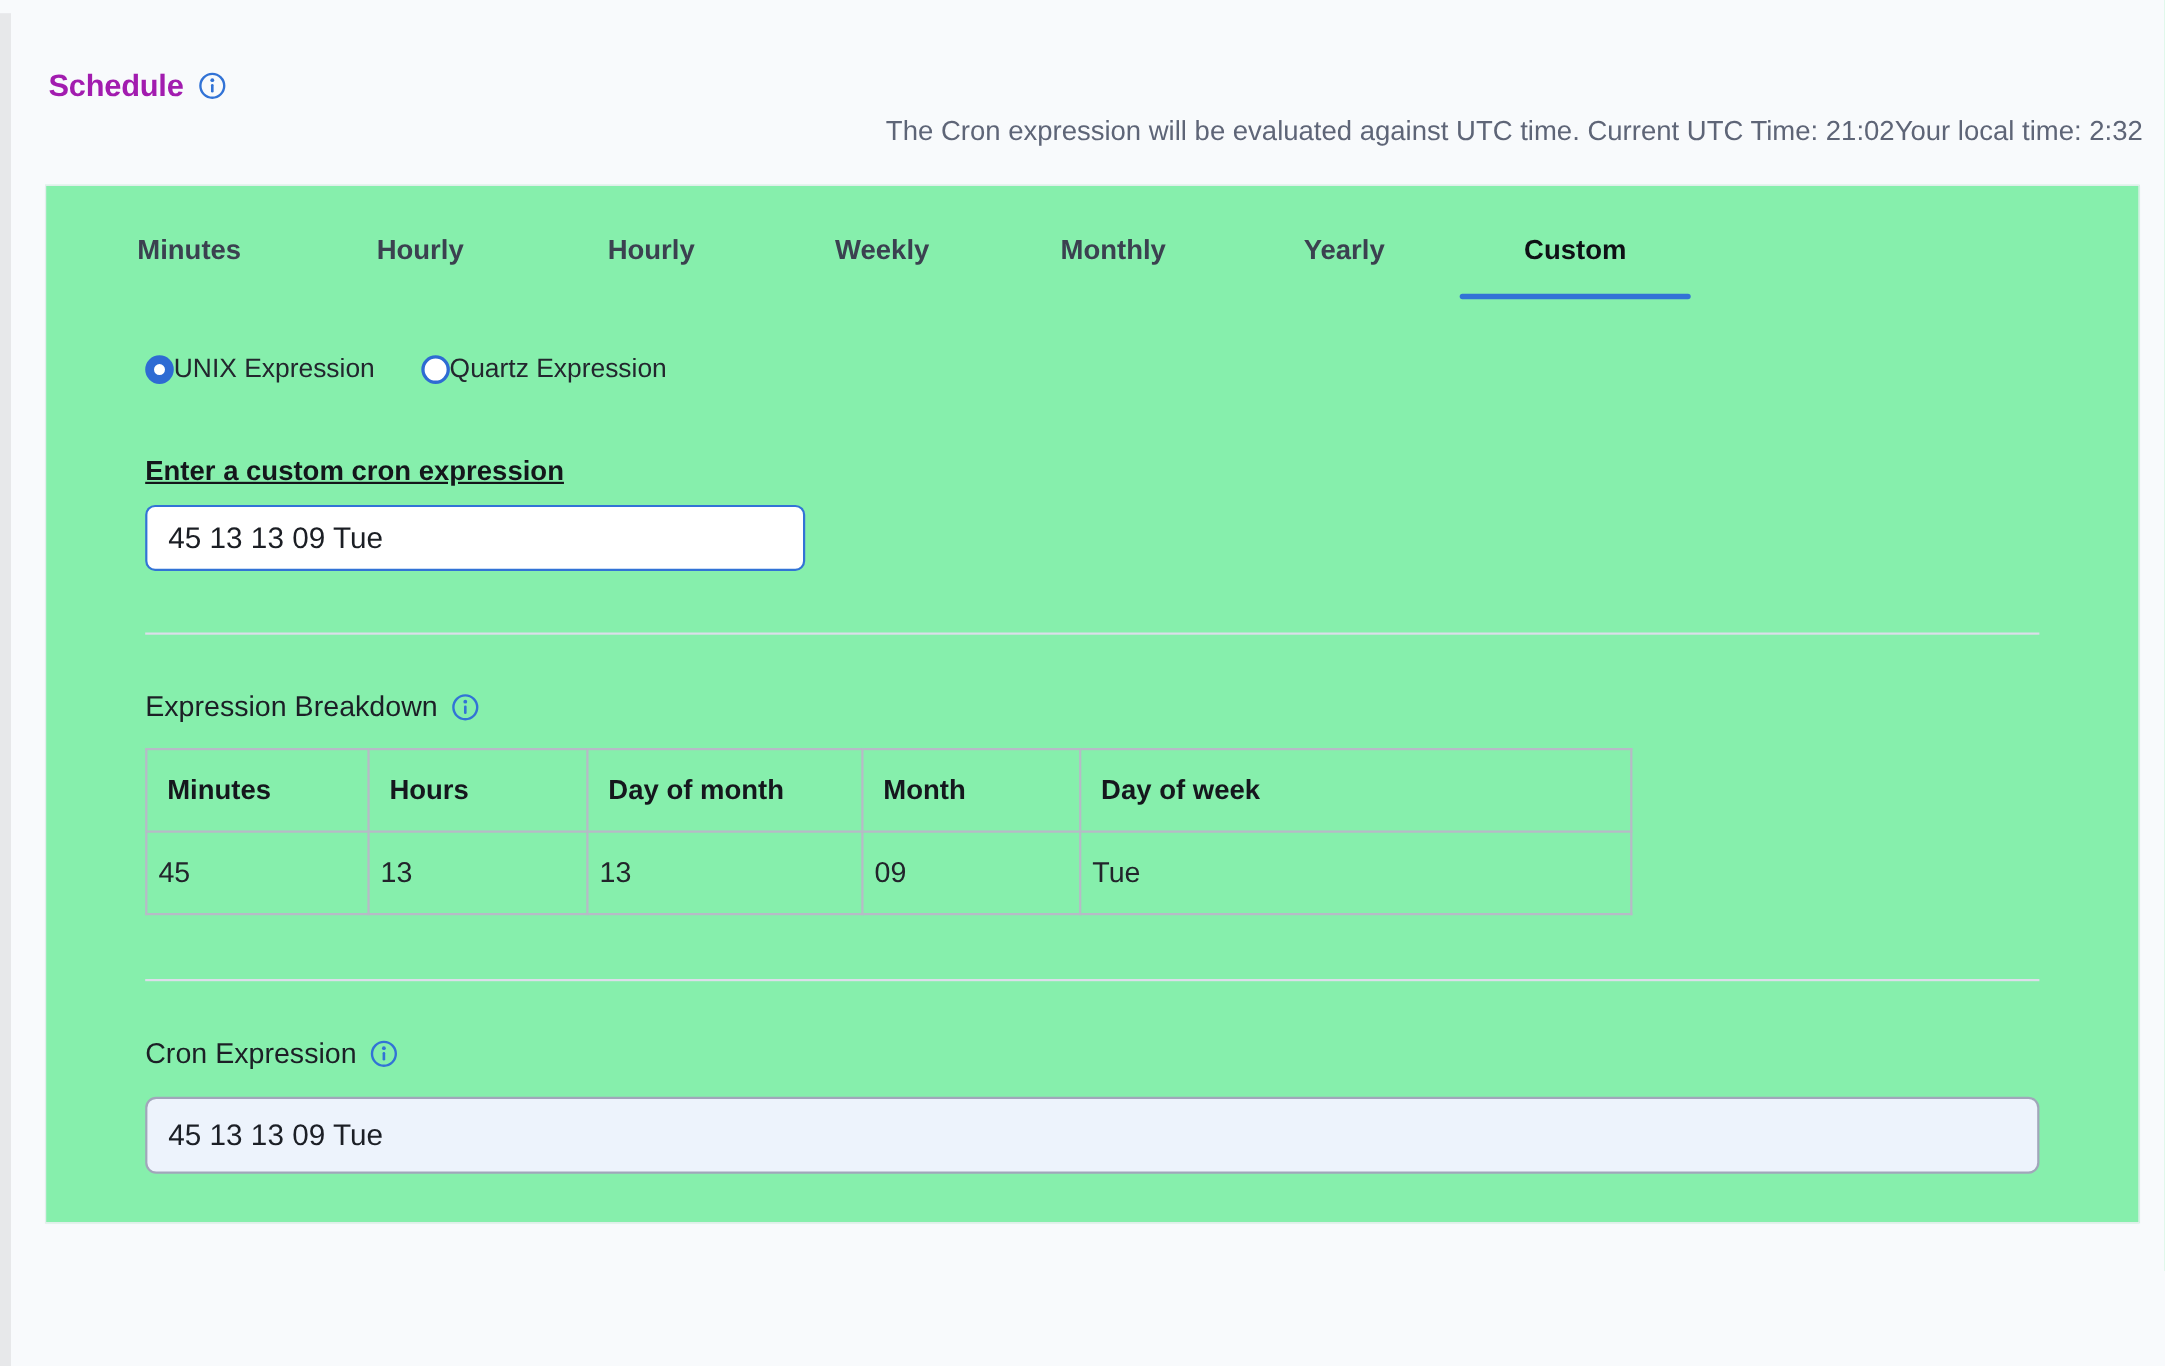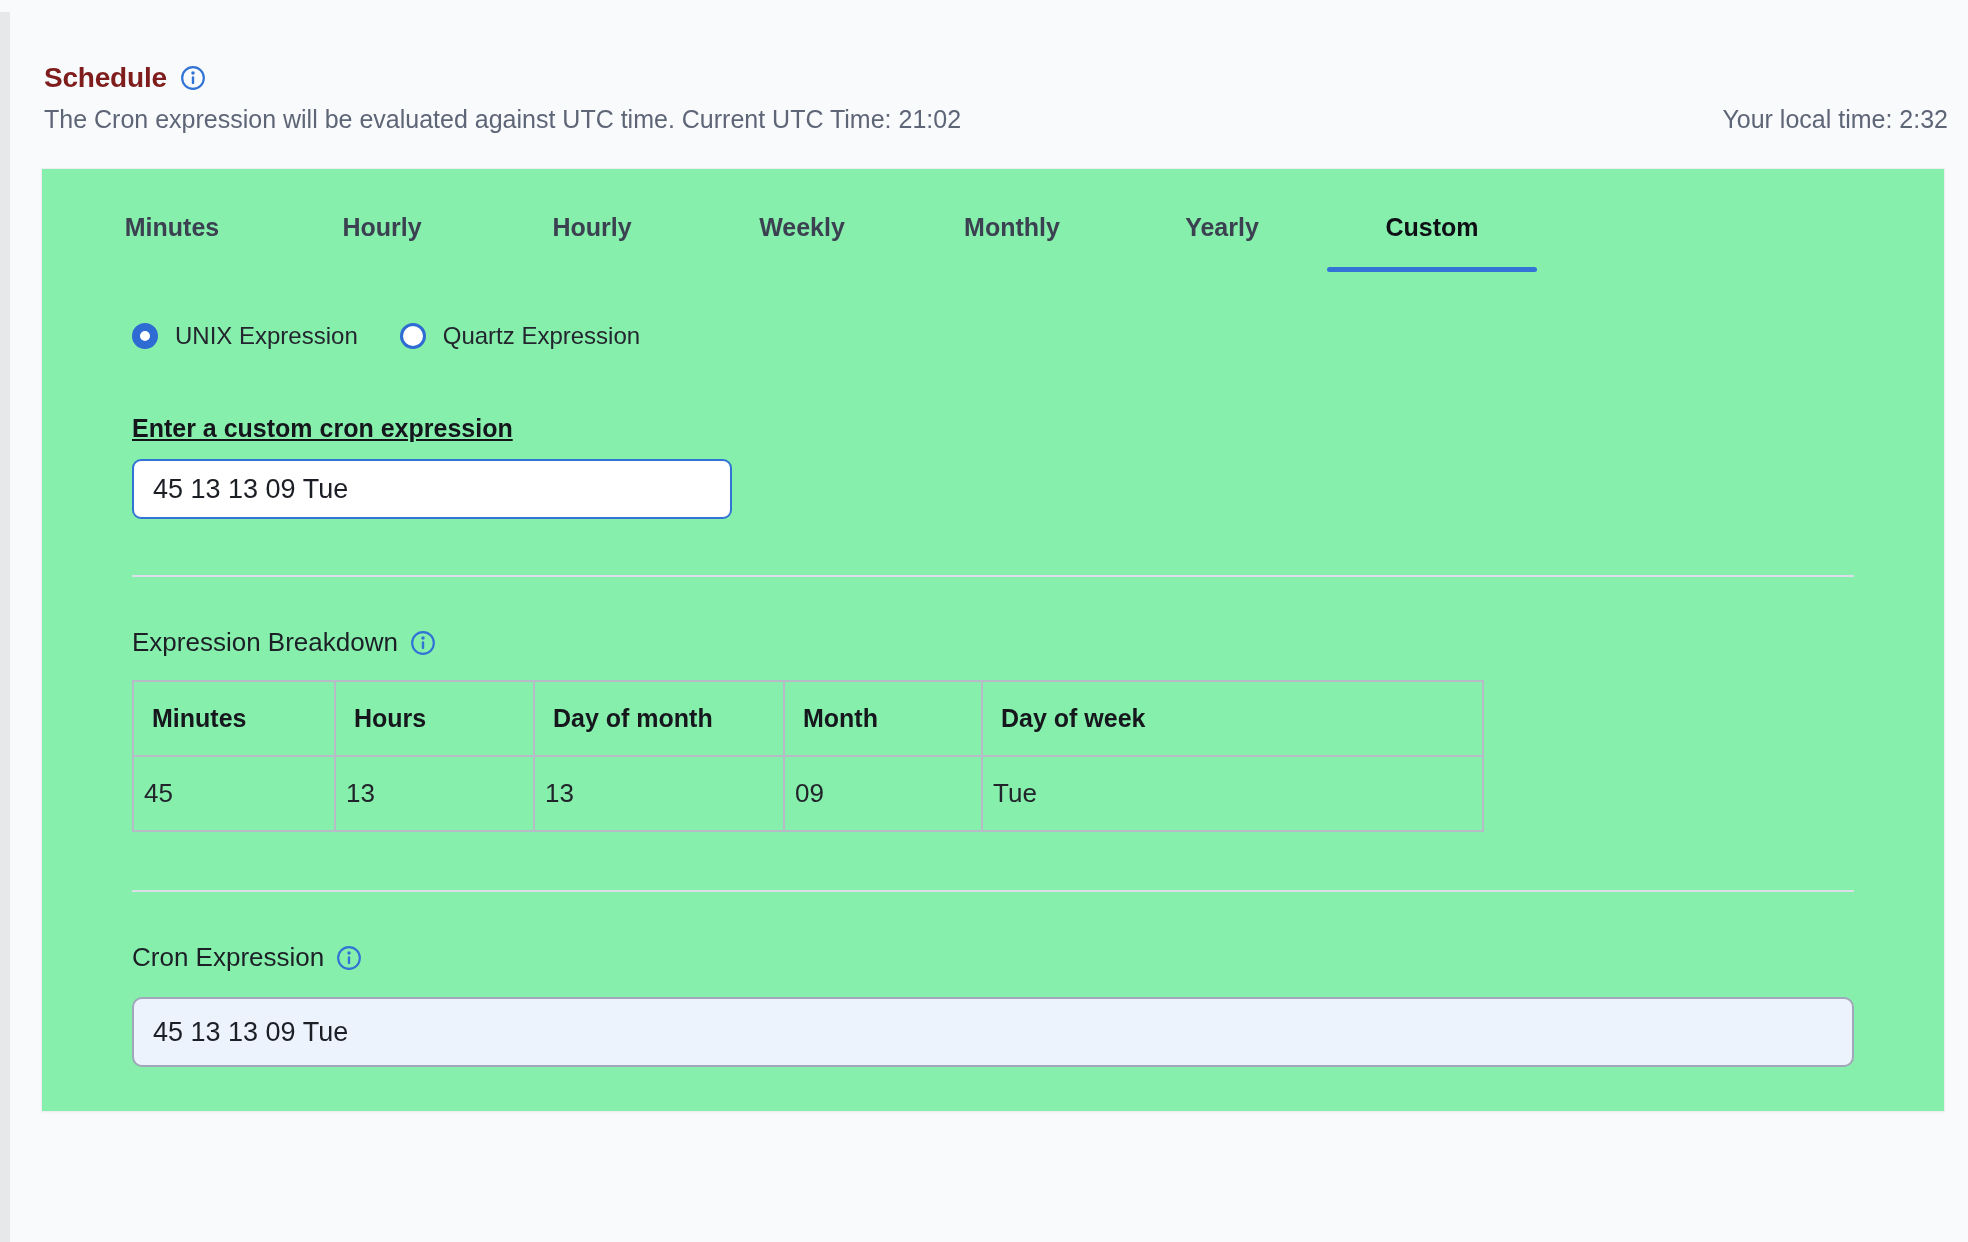--- a/index.html
+++ b/index.html
@@ -12,23 +12,23 @@
     overflow: hidden;
   }
   .left-strip {
     position: absolute; left: 0; top: 12px; bottom: 0;
     width: 10px; background: #e7e8ea;
   }
 
   
   .header { position: absolute; left: 44px; top: 62px; width: 1904px; }
   .title-row { display: flex; align-items: center; gap: 13px; }
-  .page-title { font-size: 28px; font-weight: 700; color: #7f1d1d; letter-spacing: -0.2px; }
+  .page-title { font-size: 28px; font-weight: 700; color: #a21caf; letter-spacing: -0.2px; }
   .subtitle-row {
-    display: flex; justify-content: space-between; align-items: baseline;
+    display: flex; justify-content: flex-end; align-items: baseline;
     margin-top: 11px; font-size: 25px; color: #5e6577;
   }
 
   
   .card {
     position: absolute; left: 41px; top: 168px;
     width: 1904px; height: 944px;
     background: #86efac;
     border: 1px solid #eceef2;
     box-sizing: border-box;
@@ -44,21 +44,21 @@
     cursor: pointer;
   }
   .tab.active { color: #0e1015; font-weight: 700; }
   .tab-underline {
     position: absolute; left: 0; right: 0; bottom: 0;
     height: 5px; border-radius: 4px; background: #3273d6;
   }
 
   
   .radio-row { display: flex; align-items: center; gap: 42px; margin: 50px 0 0 90px; }
-  .radio { display: flex; align-items: center; gap: 17px; cursor: pointer; text-align: right; }
+  .radio { display: flex; align-items: center; cursor: pointer; text-align: right; }
   .radio-circle { width: 26px; height: 26px; border-radius: 50%; box-sizing: border-box; background: #fff; flex: 0 0 auto; }
   .radio-circle.selected { border: 8px solid #2e6bd3; }
   .radio-circle.unselected { border: 3px solid #2e6bd3; }
   .radio-label { font-size: 24px; color: #23262e; }
 
   
   .field-label { margin: 64px 0 0 90px; font-size: 25px; font-weight: 700; color: #14161b; text-decoration: underline; }
   .cron-input {
     display: block; margin: 16px 0 0 90px;
     width: 600px; height: 60px; box-sizing: border-box;

